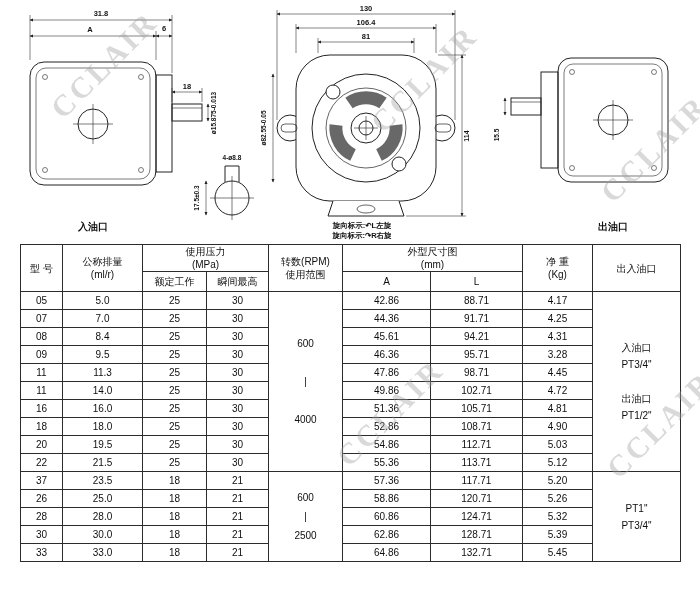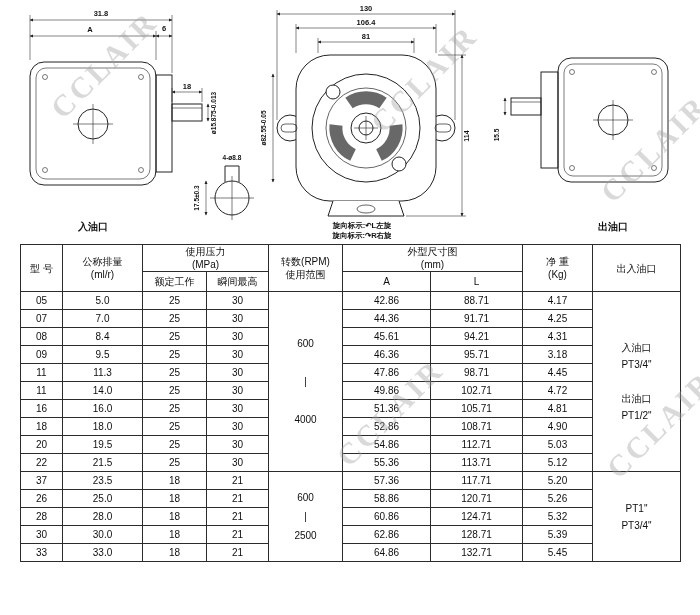--- a/index.html
+++ b/index.html
@@ -259,21 +259,21 @@
             <td>94.21</td>
             <td>4.31</td>
           </tr>
           <tr>
             <td>09</td>
             <td>9.5</td>
             <td>25</td>
             <td>30</td>
             <td>46.36</td>
             <td>95.71</td>
-            <td>3.18</td>
+            <td>3.28</td>
           </tr>
           <tr>
             <td>11</td>
             <td>11.3</td>
             <td>25</td>
             <td>30</td>
             <td>47.86</td>
             <td>98.71</td>
             <td>4.45</td>
           </tr>

